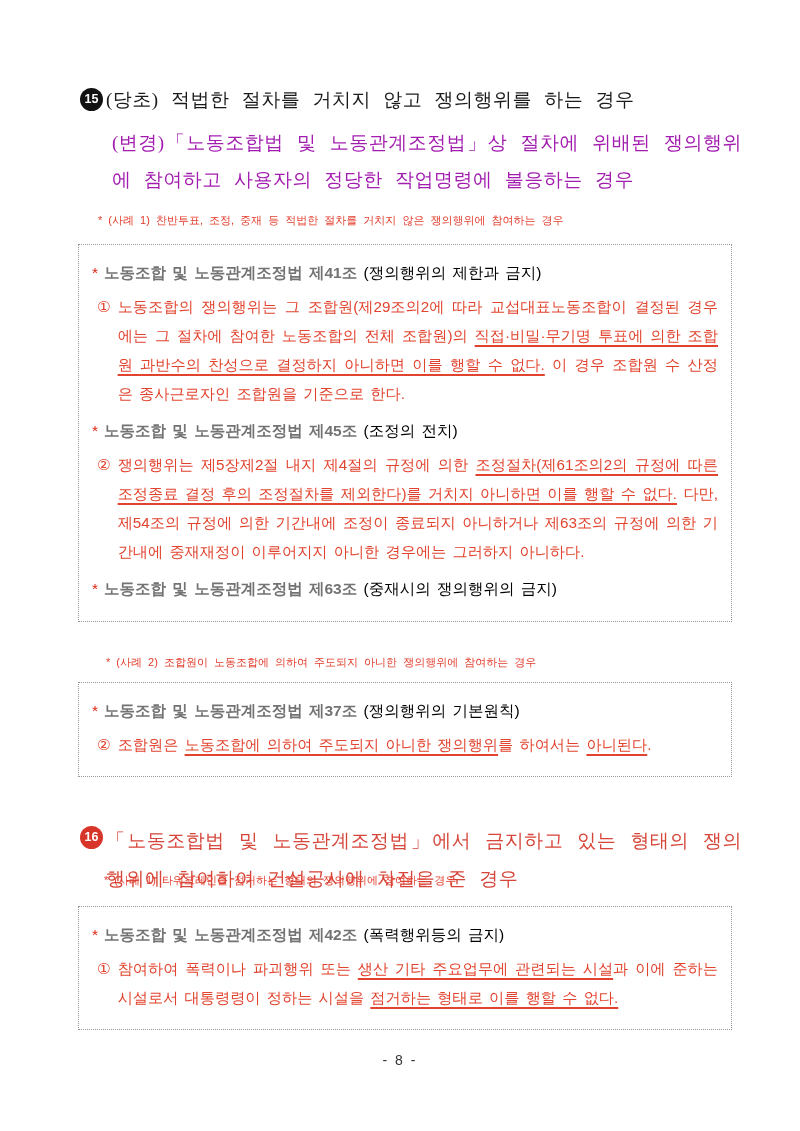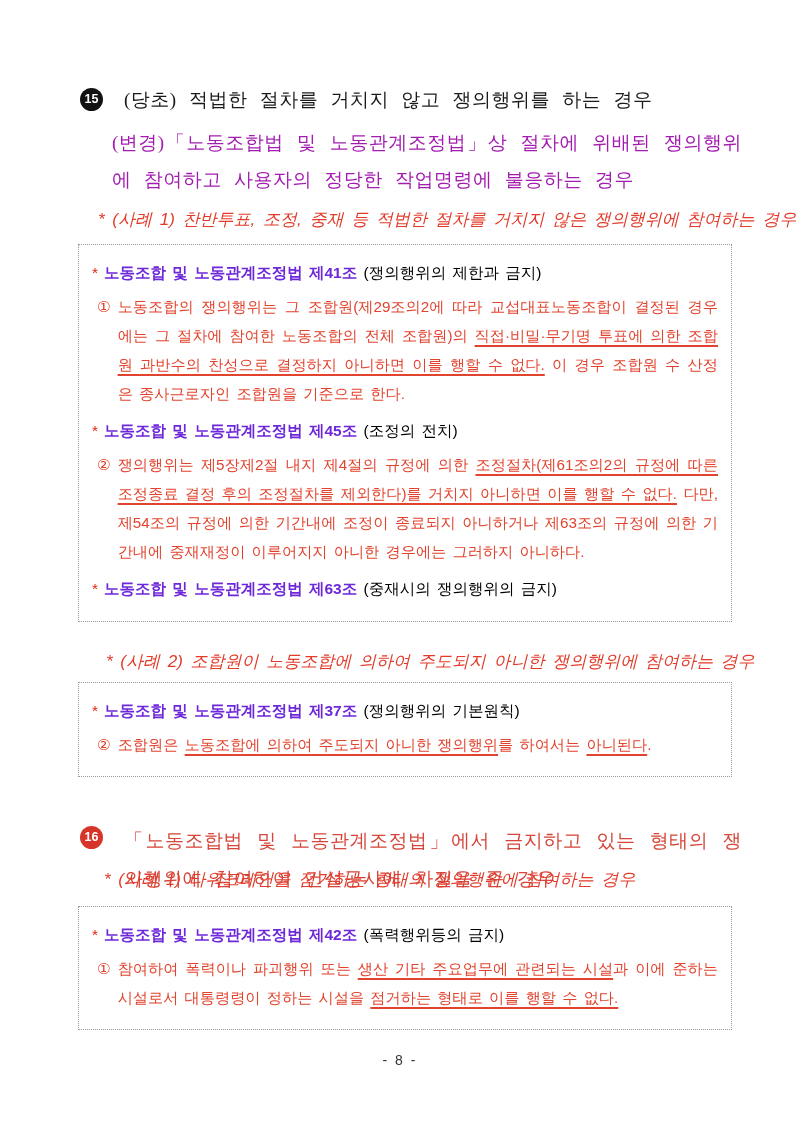--- a/index.html
+++ b/index.html
@@ -4,52 +4,52 @@
 <style>
   html,body{margin:0;padding:0;background:#ffffff;}
   .page{
     position:relative;width:800px;height:1131px;background:#ffffff;
     font-family:"Liberation Sans","DejaVu Sans",sans-serif;overflow:hidden;
   }
   .serif{font-family:"Liberation Serif","DejaVu Serif",serif;}
 
   
   .heading-block{position:absolute;left:80px;width:662px;}
-  .heading-row{display:flex;gap:21px;align-items:flex-start;}
+  .heading-row{display:flex;gap:3px;align-items:flex-start;}
   .num-badge{
     width:23px;height:23px;border-radius:50%;flex:none;margin-top:4px;
     color:#ffffff;font-size:12.5px;font-weight:bold;line-height:23px;text-align:center;
     font-family:"Liberation Sans","DejaVu Sans",sans-serif;
   }
   .badge-black{background:#121212;}
   .badge-red{background:#d8352a;}
   .h-text{
     font-size:19px;line-height:31px;color:#1a1a1a;
     word-spacing:7px;letter-spacing:0.5px;flex:1;text-align:justify;
   }
   .h-red{color:#d6463a;}
   .h-revised{
     margin:9px 0 0 32px;font-size:19px;line-height:37px;color:#a21caf;
     word-spacing:7px;letter-spacing:0.5px;text-align:justify;
   }
 
   
   .case-line{
-    position:absolute;color:#e23b2a;font-size:17px;line-height:20px;
-    word-spacing:3px;white-space:nowrap;font-style:italic;
+    position:absolute;color:#e23b2a;font-size:11px;line-height:20px;
+    word-spacing:3px;white-space:nowrap;
   }
 
   
   .law-box{
     position:absolute;left:78px;width:654px;box-sizing:border-box;
     border:1px dotted #999999;background:#ffffff;padding:7px 13px;
   }
   .law-header{font-size:15.5px;line-height:26px;margin:8px 0 6px 0;color:#e2432e;word-spacing:2px;}
   .law-header .star{margin-right:6px;color:#e02512;}
-  .law-header .bold{font-weight:bold;color:#6d28d9;}
+  .law-header .bold{font-weight:bold;color:#737373;}
   .law-header .note{color:#000000;}
   .law-paragraph{
     display:flex;gap:7px;font-size:15.2px;line-height:29px;
     color:#e2432e;margin:6px 0 10px 5px;
   }
   .law-marker{flex:none;}
   .law-text{flex:1;text-align:justify;word-spacing:2px;}
   .u{text-decoration:underline;text-underline-offset:4px;text-decoration-thickness:1.5px;}
 
   .page-number{

